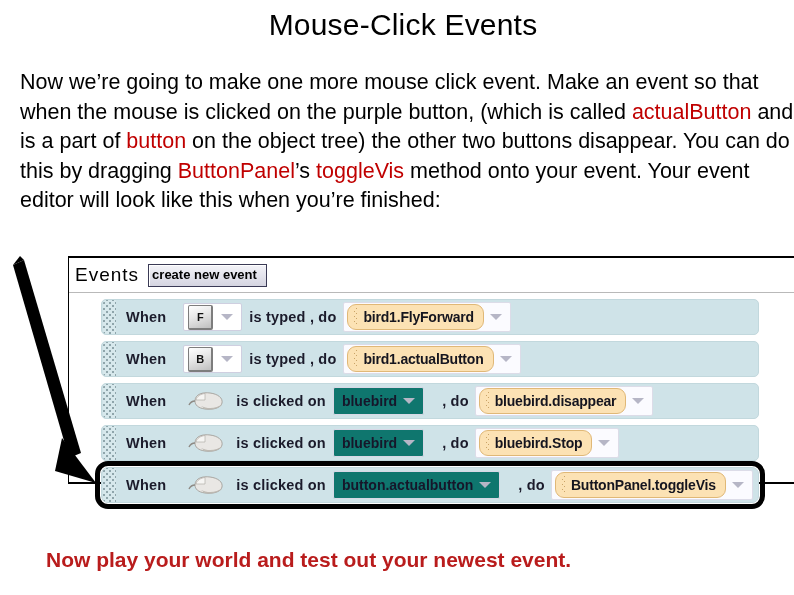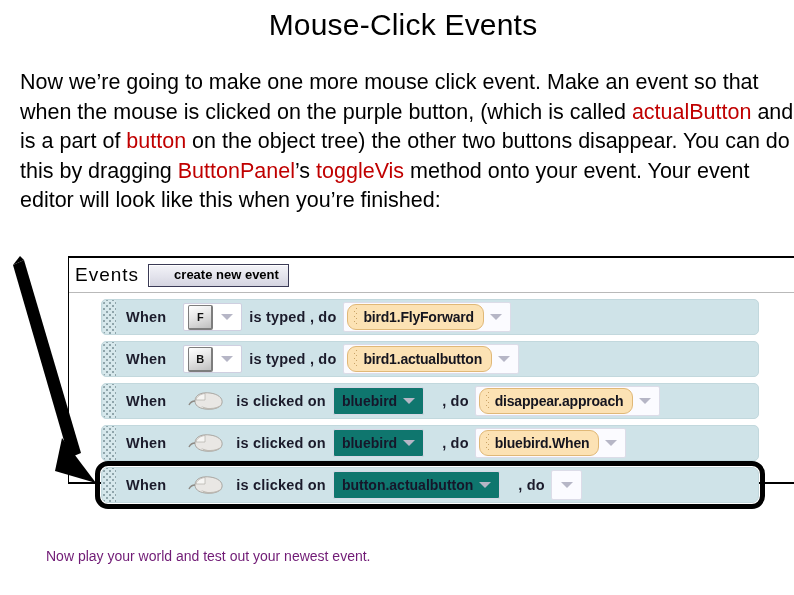--- a/index.html
+++ b/index.html
@@ -70,21 +70,21 @@
     letter-spacing: 1px;
     margin-right: 9px;
   }
   .create-event-btn {
     background: linear-gradient(180deg,#f3f3f8 0%, #e3e3ec 55%, #d4d4e0 100%);
     border: 1px solid #3a3a55;
     box-shadow: inset 1px 1px 0 #ffffff;
     font-size: 13px;
     font-weight: bold;
     color: #000;
-    padding: 3px 9px 4px 25px;
+    padding: 3px 9px 4px 3px;
     line-height: 14px;
     font-family: "Liberation Sans", sans-serif;
     cursor: pointer;
     text-align: right;
   }
 
   .events-list {
     position: relative;
     padding-top: 6px;
   }
@@ -248,23 +248,24 @@
     width: 130px;
     height: 250px;
     pointer-events: none;
   }
 
   
   .bottom-text {
     position: absolute;
     left: 46px;
     top: 548px;
-    font-size: 14px;
-    color: #701a75;
+    font-size: 21px;
+    color: #b91c1c;
     white-space: nowrap;
+    font-weight: bold;
   }
 </style>
 </head>
 <body>
 
 <div class="slide-title">Mouse-Click Events</div>
 
 <div class="body-text" id="body-text"><span>Now we’re going to make one more mouse click event. Make an event so that when the mouse is clicked on the purple button, (which is called </span><span class="hl">actualButton</span><span> and is a part of </span><span class="hl">button</span><span> on the object tree) the other two buttons disappear. You can do this by dragging </span><span class="hl">ButtonPanel</span><span>’s </span><span class="hl">toggleVis</span><span> method onto your event. Your event editor will look like this when you’re finished:</span></div>
 
 <div class="events-panel">
@@ -296,21 +297,21 @@
         <div class="grip"></div>
         <span class="kw when">When</span>
         <div class="key-tile-wrap">
           <div class="key-tile">B</div>
           <div class="caret"></div>
         </div>
         <span class="kw">is typed , do</span>
         <div class="method-field">
           <div class="method-tile">
             <div class="mgrip"></div>
-            <span class="txt">bird1.actualbutton</span>
+            <span class="txt">bird1.actualButton</span>
           </div>
           <div class="caret"></div>
         </div>
         <div class="row-spacer"></div>
       </div>
       <div class="event-row">
         <div class="grip"></div>
         <span class="kw when">When</span>
         <svg class="mouse-icon" viewBox="0 0 38 24">
           <path d="M8 12 C8 5 16 3 23 4 C31 5 36 9 35 14 C34 19 26 21 18 20 C11 19 8 16 8 12 Z" fill="#e9e7e4" stroke="#9a968f" stroke-width="0.8"></path>
@@ -320,21 +321,21 @@
         </svg>
         <span class="kw">is clicked on</span>
         <div class="obj-field">
           <span class="txt">bluebird</span>
           <div class="caret"></div>
         </div>
         <span class="kw comma">, do</span>
         <div class="method-field">
           <div class="method-tile">
             <div class="mgrip"></div>
-            <span class="txt">disappear.approach</span>
+            <span class="txt">bluebird.disappear</span>
           </div>
           <div class="caret"></div>
         </div>
         <div class="row-spacer"></div>
       </div>
       <div class="event-row">
         <div class="grip"></div>
         <span class="kw when">When</span>
         <svg class="mouse-icon" viewBox="0 0 38 24">
           <path d="M8 12 C8 5 16 3 23 4 C31 5 36 9 35 14 C34 19 26 21 18 20 C11 19 8 16 8 12 Z" fill="#e9e7e4" stroke="#9a968f" stroke-width="0.8"></path>
@@ -344,21 +345,21 @@
         </svg>
         <span class="kw">is clicked on</span>
         <div class="obj-field">
           <span class="txt">bluebird</span>
           <div class="caret"></div>
         </div>
         <span class="kw comma">, do</span>
         <div class="method-field">
           <div class="method-tile">
             <div class="mgrip"></div>
-            <span class="txt">bluebird.When</span>
+            <span class="txt">bluebird.Stop</span>
           </div>
           <div class="caret"></div>
         </div>
         <div class="row-spacer"></div>
       </div>
       <div class="event-row highlight">
         <div class="grip"></div>
         <span class="kw when">When</span>
         <svg class="mouse-icon" viewBox="0 0 38 24">
           <path d="M8 12 C8 5 16 3 23 4 C31 5 36 9 35 14 C34 19 26 21 18 20 C11 19 8 16 8 12 Z" fill="#e9e7e4" stroke="#9a968f" stroke-width="0.8"></path>
@@ -366,20 +367,24 @@
           <path d="M9 11 C10 7 14 5 18 4.5 L18 11 Z" fill="#f6f5f3" stroke="#a9a59e" stroke-width="0.6"></path>
           <path d="M8 12 C5 12 3 14 2 16" fill="none" stroke="#8e8a84" stroke-width="1.4"></path>
         </svg>
         <span class="kw">is clicked on</span>
         <div class="obj-field">
           <span class="txt">button.actualbutton</span>
           <div class="caret"></div>
         </div>
         <span class="kw comma">, do</span>
         <div class="method-field">
+          <div class="method-tile">
+            <div class="mgrip"></div>
+            <span class="txt">ButtonPanel.toggleVis</span>
+          </div>
           <div class="caret"></div>
         </div>
         <div class="row-spacer"></div>
       </div>
     </div>
 
 </div>
 
 <svg class="arrow-svg" viewBox="0 0 130 250" xmlns="http://www.w3.org/2000/svg">
   <path d="M24 12 L81 205 L69 210 L13 17 Z" fill="#000000"></path>

